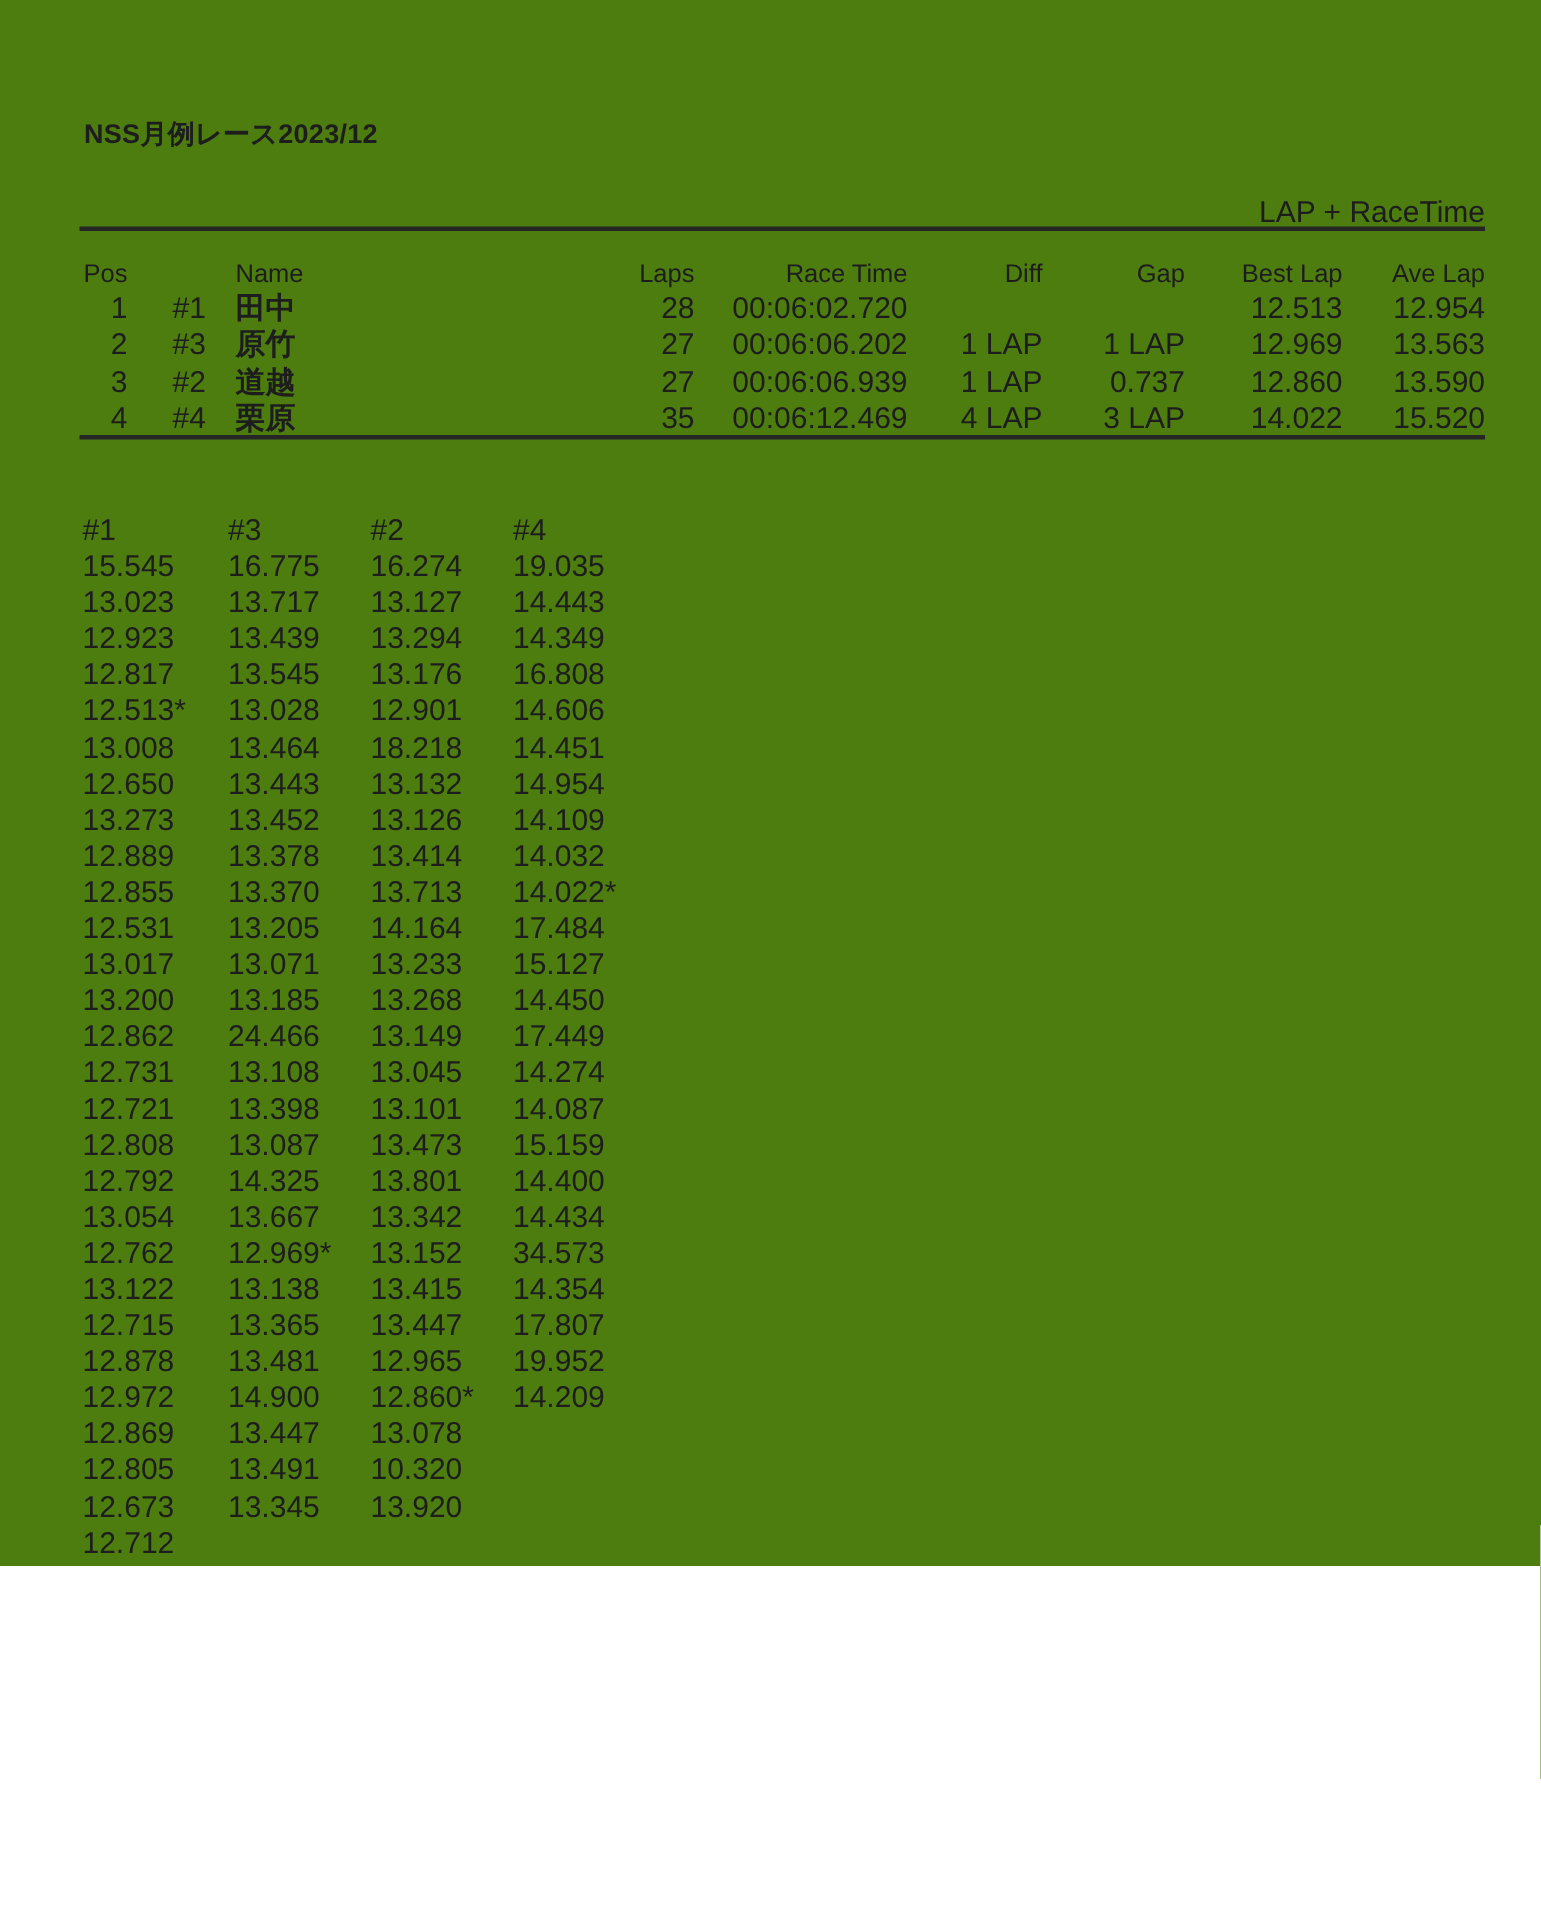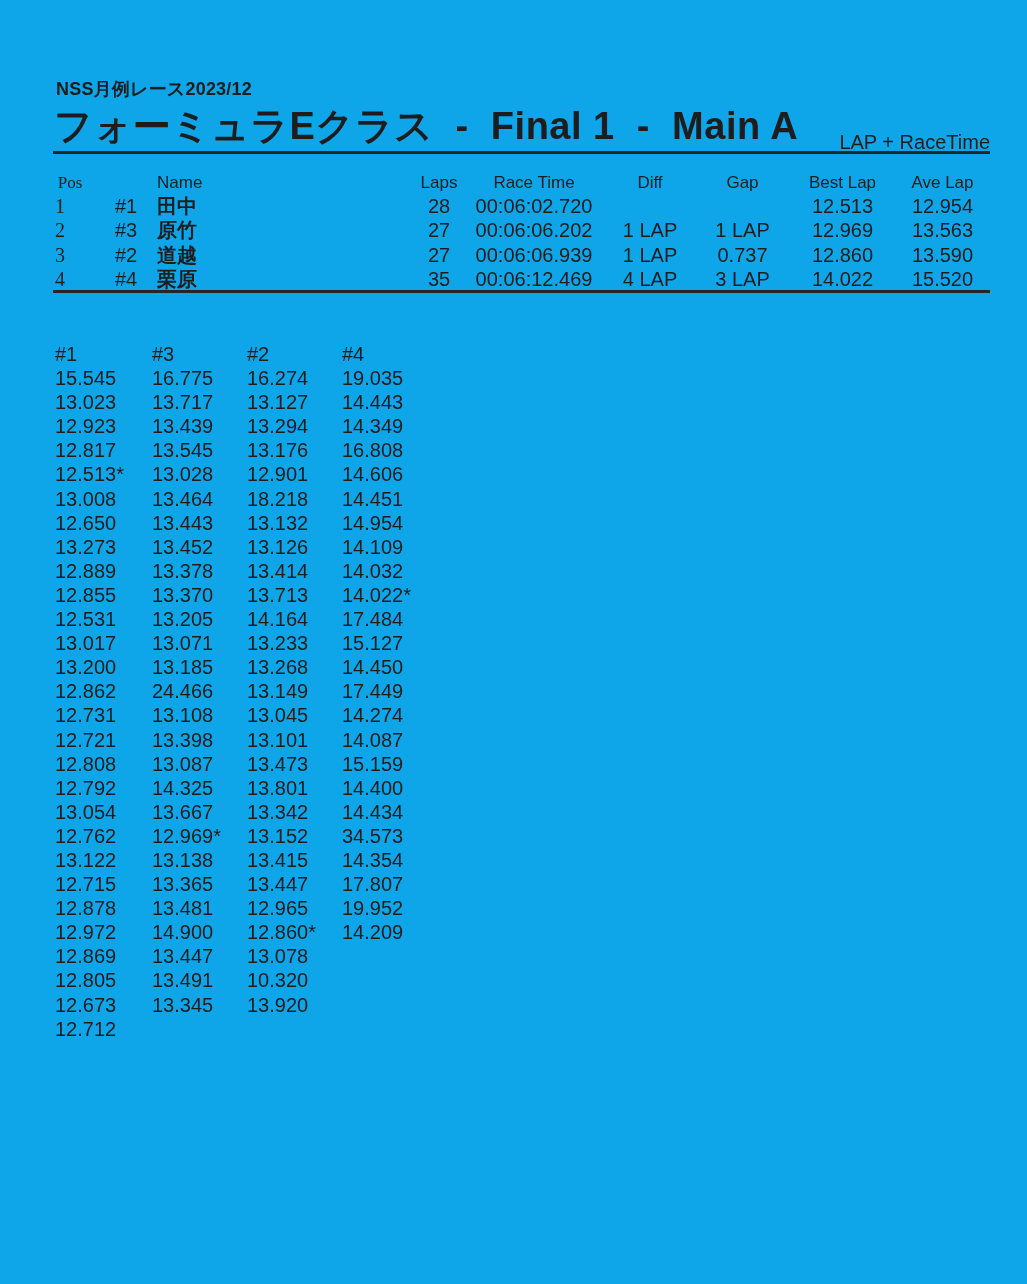--- a/index.html
+++ b/index.html
@@ -1,21 +1,21 @@
 <!DOCTYPE html>
 <html><head>
 <meta charset="utf-8">
 <style>
   * { box-sizing: border-box; margin: 0; padding: 0; }
   html, body { background: #ffffff; }
   .page {
     position: relative;
     width: 1027px;
-    height: 1284px;
-    background: #0ea5e9;
+    height: 1044px;
+    background: #4d7c0f;
     font-family: "Liberation Sans", "DejaVu Sans", sans-serif;
     color: #1d1d1d;
     overflow: hidden;
   }
   .event-line {
     position: absolute;
     left: 56px;
     top: 77px;
     font-size: 18px;
     font-weight: bold;
@@ -64,25 +64,25 @@
     padding: 0;
     white-space: nowrap;
   }
   table.results td {
     font-size: 20px;
     height: 24.3px;
     line-height: 24.3px;
     padding: 0;
     white-space: nowrap;
   }
-  .c-pos   { padding-right: 5px !important; font-family: Liberation Serif, serif; }
+  .c-pos   { text-align: right; padding-right: 5px !important; }
   .c-car   { text-align: left;  padding-left: 25px !important; }
   .c-name  { text-align: left;  padding-left: 17px !important; }
   td.c-name { font-size: 23px; font-weight: bold; }
-  .c-laps, .c-rt, .c-diff, .c-gap, .c-best, .c-ave { text-align: center; }
+  .c-laps, .c-rt, .c-diff, .c-gap, .c-best, .c-ave { text-align: right; }
 
   .lap-grid {
     position: absolute;
     left: 55px;
     top: 342px;
     display: flex;
   }
   .lap-col { width: 95px; }
   .lap-col:nth-child(1) { width: 97px; }
   .lap-col:nth-child(4) { width: auto; }
@@ -93,21 +93,20 @@
     white-space: nowrap;
   }
 </style>
 </head>
 <body>
 
 <div class="page">
 
   <div class="event-line">NSS月例レース2023/12</div>
 
-  <div class="title">フォーミュラEクラス  -  Final 1  -  Main A</div>
 
   <div class="laptime-label">LAP + RaceTime</div>
 
   <div class="rule rule-top"></div>
 
   <table class="results">
       <colgroup>
         <col style="width: 35px;">
         <col style="width: 50px;">
         <col style="width: 275px;">

